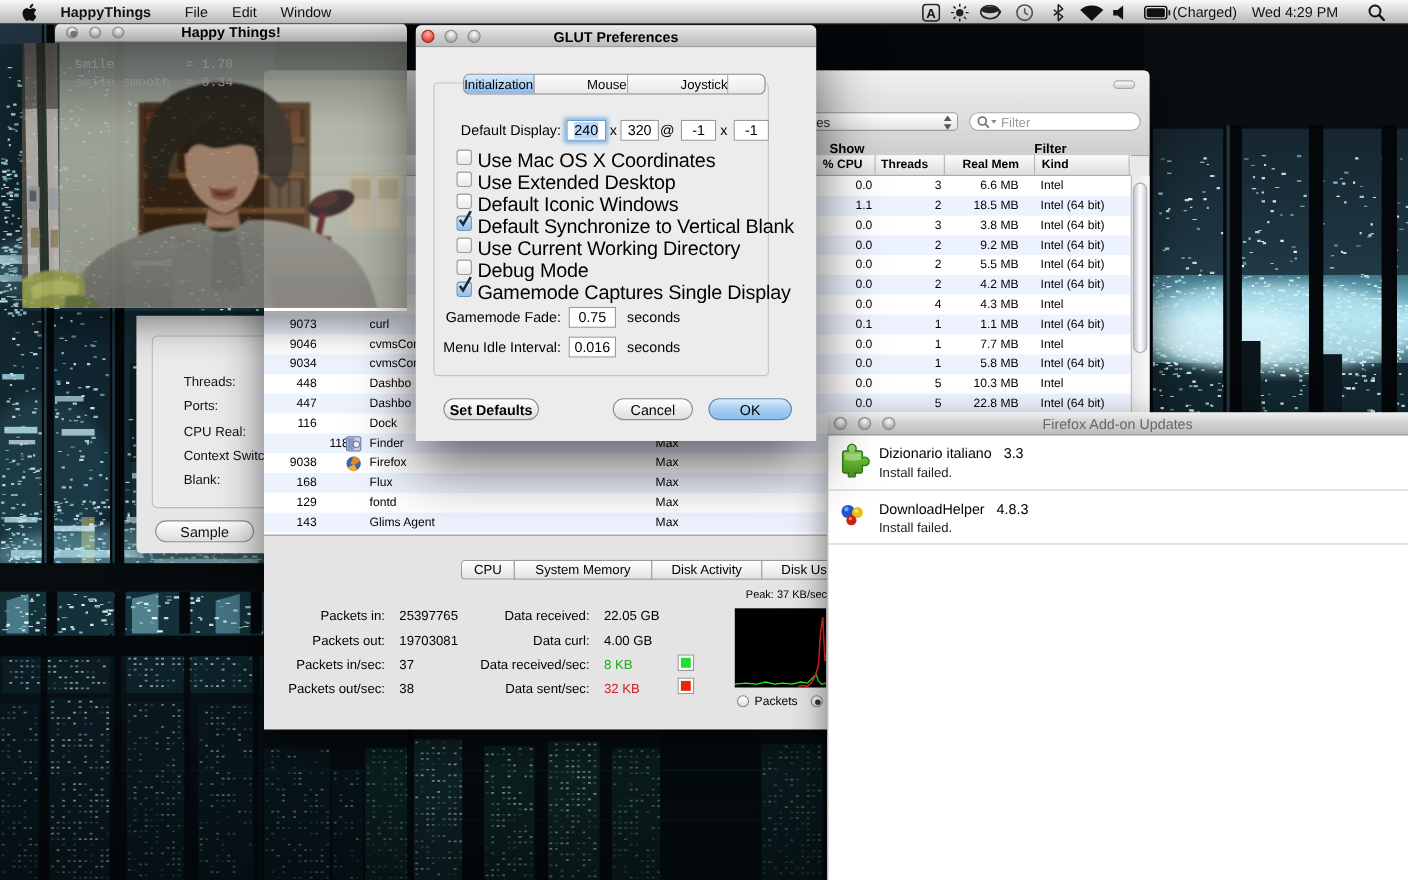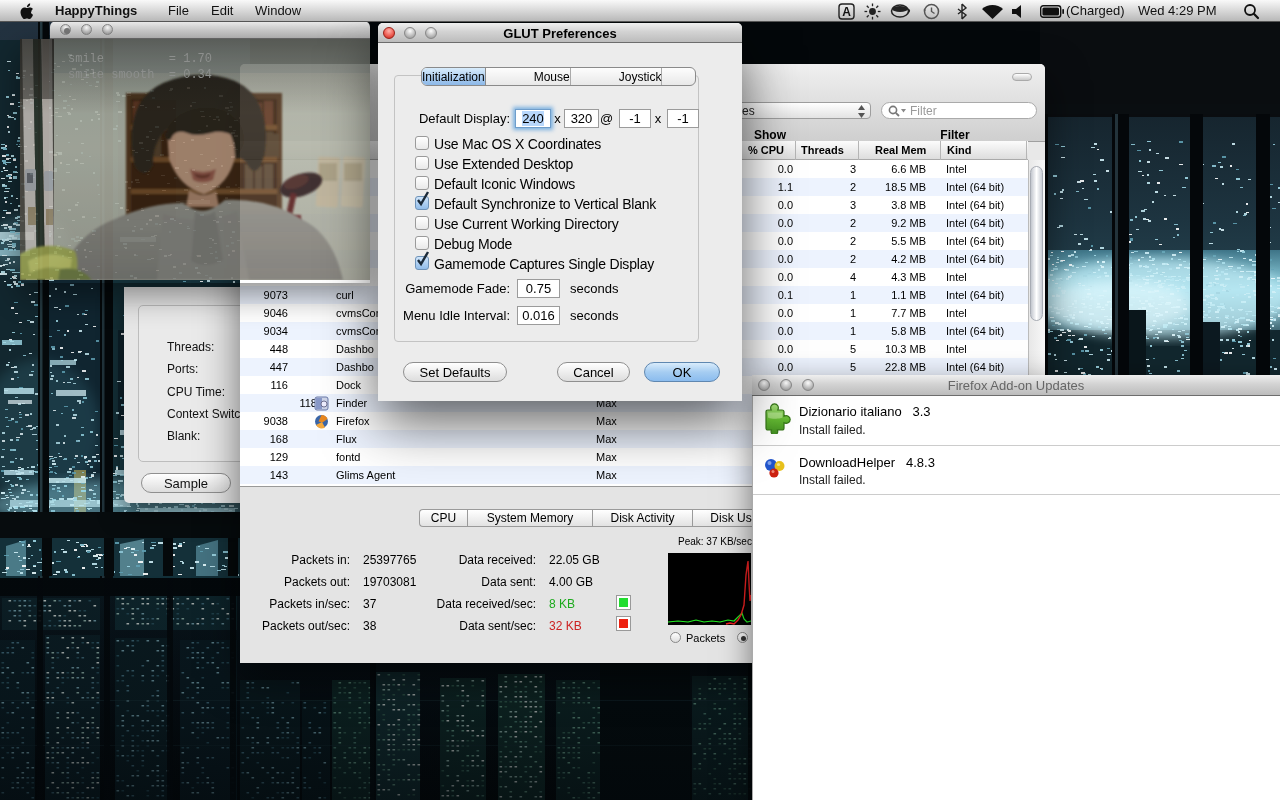--- a/index.html
+++ b/index.html
@@ -27,21 +27,21 @@
 #amtable{position:absolute;left:0;top:96px;width:788px;height:326px;background:#fff;overflow:hidden;}
 .amrow{position:absolute;left:0;width:100%;height:18.2px;font-size:11px;color:#000;}
 .amrow.alt{background:#edf3fe;}
 .cell{position:absolute;top:3px;white-space:nowrap;}
 
 #glut{position:absolute;left:378px;top:23px;width:364px;height:378px;background:#ececec;
  border-radius:5px 5px 0 0;box-shadow:0 22px 55px rgba(0,0,0,.62);z-index:40;font-size:13px;color:#000;}
 .cb{position:absolute;left:37px;width:14px;height:14px;border:1px solid #9a9a9a;border-radius:3px;
  background:linear-gradient(#fff,#e9e9e9);}
 .cb.on{background:linear-gradient(#cfe5fb,#92bdea);border:1px solid #6f93b8;}
-.cblabel{position:absolute;left:56px;white-space:nowrap;font-size:14px;letter-spacing:-.2px;}
+.cblabel{position:absolute;left:56px;white-space:nowrap;font-size:18px;letter-spacing:-.2px;}
 .tbx{position:absolute;height:19px;border:1px solid #9b9b9b;background:#fff;text-align:center;font-size:13px;line-height:17px;}
 .btn{position:absolute;height:20px;border:1px solid #8f8f8f;border-radius:11px;
  background:linear-gradient(#fff,#ddd);text-align:center;font-size:13px;line-height:19px;}
 
 #fx{position:absolute;left:752px;top:375px;width:528px;height:425px;background:#fff;z-index:35;
  box-shadow:0 10px 30px rgba(0,0,0,.5);}
 
 #insp{position:absolute;left:124px;top:287px;width:180px;height:216px;background:#e6e6e6;
  border-radius:0 0 5px 5px;box-shadow:0 10px 25px rgba(0,0,0,.5);z-index:15;font-size:12px;color:#111;}
 
@@ -525,21 +525,21 @@
     <div class="abs" style="right:695px;top:66px;">Packets in:</div>
       <div class="abs" style="left:123px;top:66px;">25397765</div>
     <div class="abs" style="right:695px;top:88px;">Packets out:</div>
       <div class="abs" style="left:123px;top:88px;">19703081</div>
     <div class="abs" style="right:695px;top:110px;">Packets in/sec:</div>
       <div class="abs" style="left:123px;top:110px;">37</div>
     <div class="abs" style="right:695px;top:132px;">Packets out/sec:</div>
       <div class="abs" style="left:123px;top:132px;">38</div>
     <div class="abs" style="right:509px;top:66px;">Data received:</div>
       <div class="abs" style="left:309px;top:66px;">22.05 GB</div>
-    <div class="abs" style="right:509px;top:88px;">Data sent:</div>
+    <div class="abs" style="right:509px;top:88px;">Data curl:</div>
       <div class="abs" style="left:309px;top:88px;">4.00 GB</div>
     <div class="abs" style="right:509px;top:110px;">Data received/sec:</div>
       <div class="abs" style="left:309px;top:110px;color:#1daa1d;">8 KB</div>
     <div class="abs" style="right:509px;top:132px;">Data sent/sec:</div>
       <div class="abs" style="left:309px;top:132px;color:#c22;">32 KB</div>
     <div class="abs" style="left:376px;top:108px;width:15px;height:15px;border:1px solid #999;background:#fff;">
         <div class="abs" style="left:2px;top:2px;width:9px;height:9px;background:#22dd30;"></div>
       </div>
     <div class="abs" style="left:376px;top:129px;width:15px;height:15px;border:1px solid #999;background:#fff;">
         <div class="abs" style="left:2px;top:2px;width:9px;height:9px;background:#ee2211;"></div>
@@ -605,21 +605,21 @@
         <path d="M4 11 L7 15 L14 3" fill="none" stroke="#1c2b3a" stroke-width="2.4"></path>
       </svg>
 
     <div class="abs" style="left:0px;top:258px;width:132px;text-align:right;">Gamemode Fade:</div>
     <div class="tbx" style="left:139px;top:256px;width:43px;">0.75</div>
     <div class="abs" style="left:192px;top:258px;">seconds</div>
     <div class="abs" style="left:0px;top:285px;width:132px;text-align:right;">Menu Idle Interval:</div>
     <div class="tbx" style="left:139px;top:283px;width:43px;">0.016</div>
     <div class="abs" style="left:192px;top:285px;">seconds</div>
 
-    <div class="btn" style="left:25px;top:339px;width:104px;">Set Defaults</div>
+    <div class="btn" style="left:25px;top:339px;width:87px;font-weight:bold;">Set Defaults</div>
     <div class="btn" style="left:179px;top:339px;width:73px;">Cancel</div>
     <div class="btn" style="left:266px;top:339px;width:76px;background:linear-gradient(#d9ecfb,#a6cdf2 50%,#8bbcee);border-color:#5f87b0;">OK</div>
   </div>
 </div>
 
 <div id="fx">
   <div class="titlebar" style="border-radius:0;height:21px;">
     <div class="tl gray" style="left:6px;"></div>
       <div class="tl gray" style="left:28px;"></div>
       <div class="tl gray" style="left:50px;"></div>
@@ -651,32 +651,33 @@
     <div class="abs" style="left:46px;top:59px;font-size:13px;">DownloadHelper&nbsp;&nbsp;&nbsp;4.8.3</div>
     <div class="abs" style="left:46px;top:77px;font-size:12px;color:#222;">Install failed.</div>
     <div class="abs" style="left:0;top:98px;width:528px;height:1px;background:#ccc;"></div>
   </div>
 </div>
 
 <div id="insp">
   <div class="abs" style="left:14px;top:18px;width:220px;height:157px;border:1px solid #bdbdbd;border-radius:5px;background:#eaeaea;"></div>
   <div class="abs" style="left:43px;top:53px;">Threads:</div>
   <div class="abs" style="left:43px;top:75px;">Ports:</div>
-  <div class="abs" style="left:43px;top:98px;">CPU Time:</div>
+  <div class="abs" style="left:43px;top:98px;">CPU Real:</div>
   <div class="abs" style="left:43px;top:120px;">Context Switch</div>
   <div class="abs" style="left:43px;top:142px;">Blank:</div>
   <div class="btn" style="left:17px;top:186px;width:90px;">Sample</div>
 </div>
 
 <div id="cam">
   <div class="titlebar" style="left:30px;right:0;height:18px;border-radius:6px 6px 0 0;box-shadow:0 2px 8px rgba(0,0,0,.4);">
     <div class="tl gray" style="left:10px;top:3px;width:11px;height:11px;"></div>
     <div class="tl gray" style="left:31px;top:3px;width:11px;height:11px;"></div>
     <div class="tl gray" style="left:52px;top:3px;width:11px;height:11px;"></div>
     <div class="abs" style="left:13.5px;top:6.5px;width:6px;height:6px;border-radius:50%;background:#787878;"></div>
+    <div class="ttext" style="top:1px;font-weight:bold;">Happy Things!</div>
   </div>
   <div id="camphoto">
    <svg width="350" height="241" viewBox="0 0 350 241">
     <defs>
       <linearGradient id="wall" x1="0" y1="0" x2="0" y2="1">
         <stop offset="0" stop-color="#b9bfb2"></stop>
             <stop offset=".45" stop-color="#c6cabb"></stop>
             <stop offset="1" stop-color="#b2b4a6"></stop>
       </linearGradient>
       <linearGradient id="shirt" x1="0" y1="0" x2="0" y2="1">

